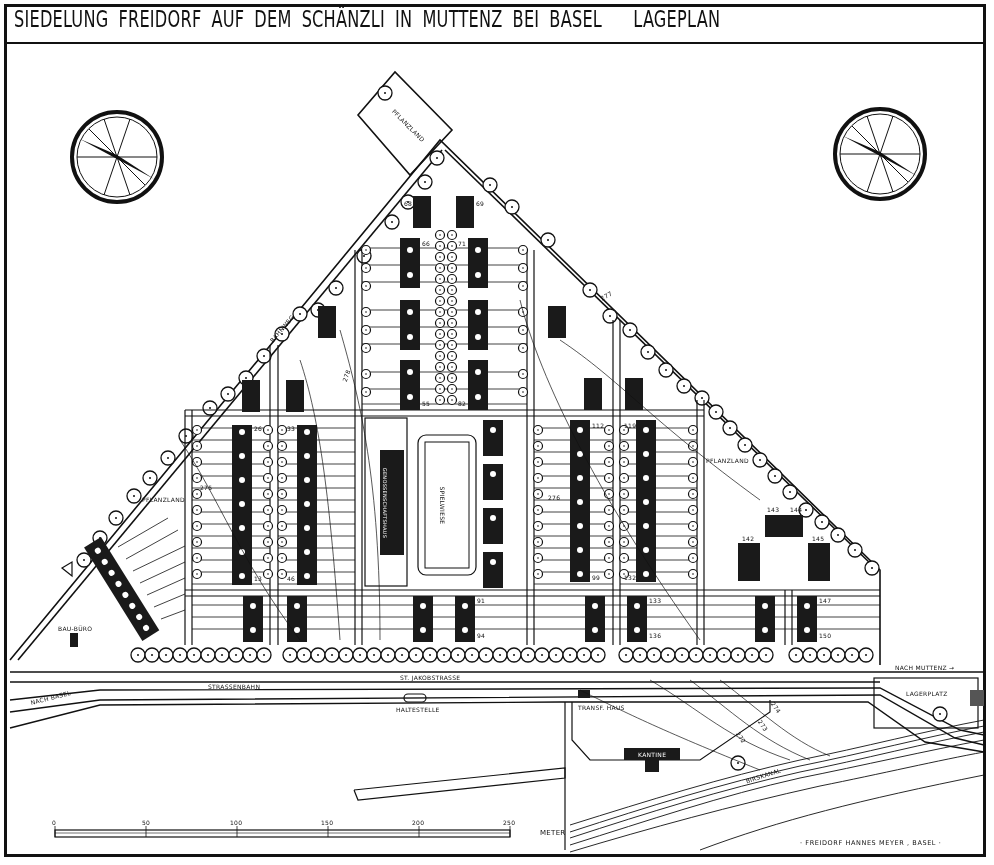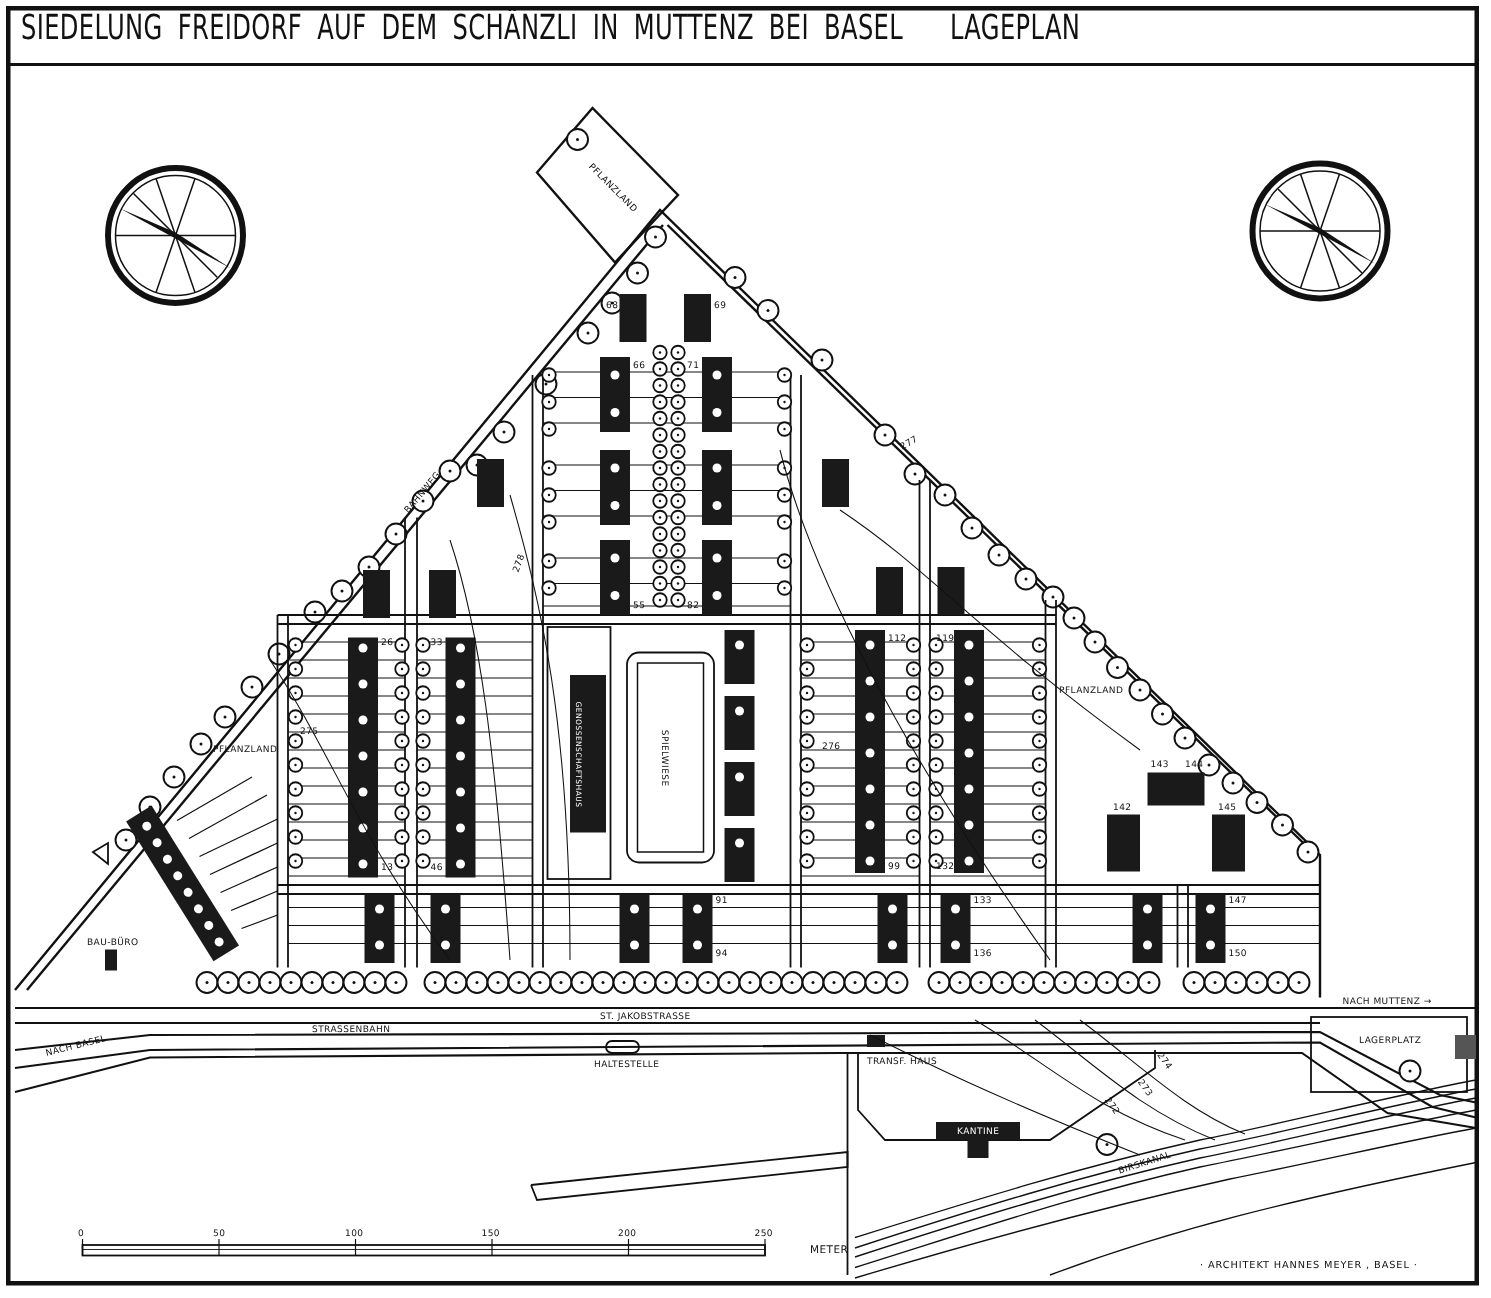--- a/index.html
+++ b/index.html
@@ -625,13 +625,13 @@
 <div class="lbl" style="left:812px;top:535px;">145</div>
 
 <div class="lbl" style="left:52px;top:819px;">0</div>
 <div class="lbl" style="left:142px;top:819px;">50</div>
 <div class="lbl" style="left:230px;top:819px;">100</div>
 <div class="lbl" style="left:321px;top:819px;">150</div>
 <div class="lbl" style="left:412px;top:819px;">200</div>
 <div class="lbl" style="left:503px;top:819px;">250</div>
 <div class="lbl" style="left:516px;top:829px;font-size:7px;margin-left:24px;">METER</div>
 
-<div class="credit">· ARCHITEKT HANNES MEYER , BASEL ·</div>
+<div class="credit">· FREIDORF HANNES MEYER , BASEL ·</div>
 
 </body></html>

